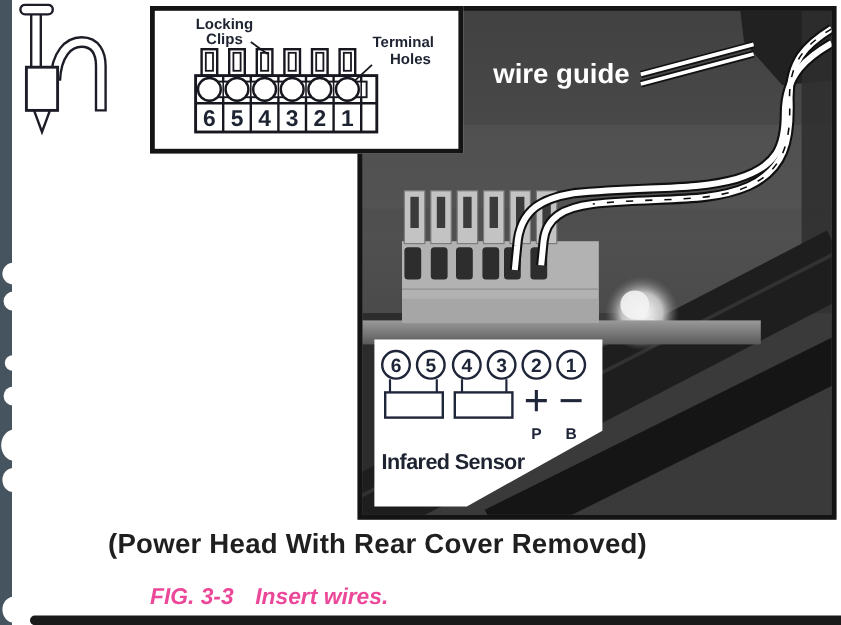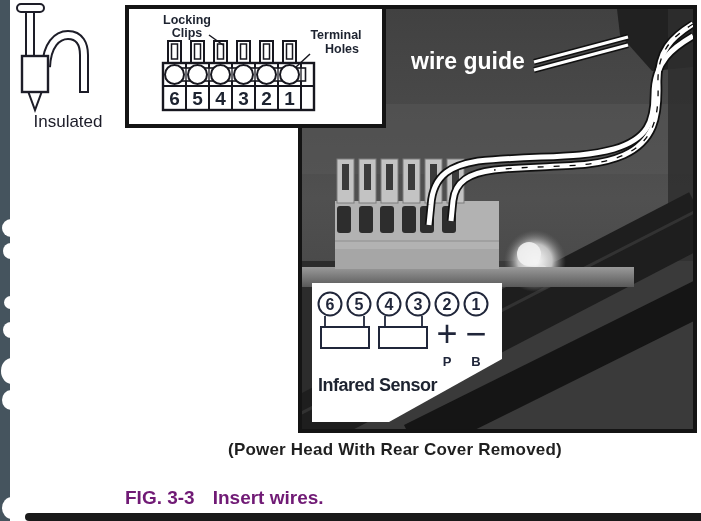--- a/index.html
+++ b/index.html
@@ -16,23 +16,23 @@
     font-size:17px;line-height:20px;color:#1c1c28;}
   
   .photo{position:absolute;left:298px;top:5px;width:399px;height:428px;
     border:4px solid #141414;box-sizing:border-box;background:#474747;z-index:1;}
   .photo svg{display:block;}
   
   .callout{position:absolute;left:125px;top:5px;width:261px;height:123px;
     border:4px solid #141414;box-sizing:border-box;background:#ffffff;z-index:2;}
   .callout svg{display:block;}
   
-  .photo-caption{position:absolute;left:90px;top:440px;width:610px;text-align:center;
-    font-size:17px;font-weight:bold;color:#1f1f1f;letter-spacing:.2px;}
-  .fig-caption{position:absolute;left:125px;top:487px;font-size:19px;font-weight:bold;color:#701a75;}
+  .photo-caption{position:absolute;left:90px;top:440px;width:610px;
+    font-size:23px;font-weight:bold;color:#1f1f1f;letter-spacing:.2px;}
+  .fig-caption{position:absolute;left:125px;top:487px;font-size:19px;font-weight:bold;color:#ec4899;font-style:italic;}
   .fig-caption .fig-label{margin-right:18px;}
   
   .bottom-bar{position:absolute;left:25px;top:513px;width:676px;height:8px;
     background:#1a1a1a;border-radius:4px 0 0 4px;}
 </style>
 </head>
 <body>
 
 <div class="page">
 
@@ -55,21 +55,20 @@
 
       <g>
         <rect x="14" y="7" width="8" height="48" fill="#ffffff" stroke="#1d1d28" stroke-width="2"></rect>
         <rect x="5" y="1" width="27" height="8" rx="4" fill="#ffffff" stroke="#1d1d28" stroke-width="2"></rect>
         <polygon points="16,88 30,88 23,107" fill="#ffffff" stroke="#1d1d28" stroke-width="2"></polygon>
       </g>
 
       <rect x="10" y="53" width="26" height="36" fill="#ffffff" stroke="#1d1d28" stroke-width="2.4"></rect>
     </svg>
     <div class="staple-label">
-      <div>Insulated</div>
     </div>
   </div>
 
   <div class="photo">
     <svg width="391" height="420" viewBox="0 0 391 420">
       <defs>
         <linearGradient id="bgGrad" x1="0" y1="0" x2="0" y2="1">
           <stop offset="0" stop-color="#414141"></stop>
           <stop offset="0.45" stop-color="#505050"></stop>
           <stop offset="1" stop-color="#3c3c3c"></stop>

